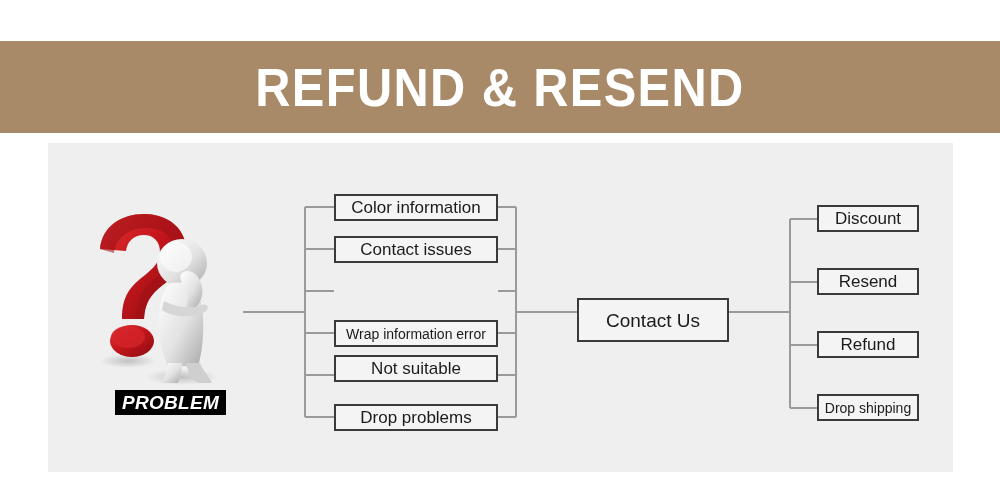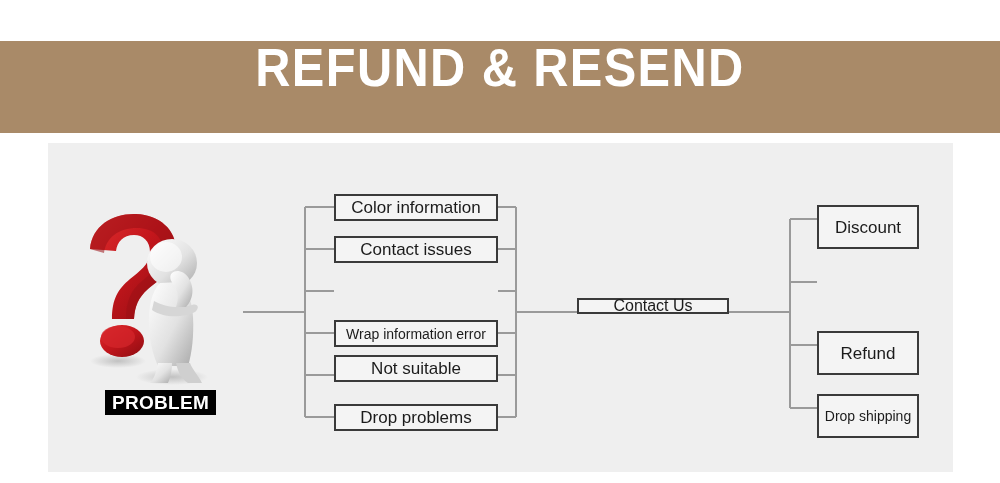--- a/index.html
+++ b/index.html
@@ -17,21 +17,21 @@
 
   
   .banner {
     position: absolute;
     left: 0;
     top: 41px;
     width: 1000px;
     height: 92px;
     background: #a98a68;
     display: flex;
-    align-items: flex-start;
+    align-items: center;
     justify-content: center;
   }
   .banner-title {
     color: #ffffff;
     font-family: "Liberation Sans Narrow", "Liberation Sans", sans-serif;
     font-size: 53px;
     font-weight: bold;
     letter-spacing: 1.5px;
     line-height: 1;
     transform: scaleX(0.92);
@@ -44,24 +44,25 @@
     left: 48px;
     top: 143px;
     width: 905px;
     height: 329px;
     background: #efefef;
   }
 
   
   .problem-cluster {
     position: absolute;
-    left: 20px;
+    left: 30px;
     top: 68px;
     width: 164px;
     height: 200px;
+    font-style: italic;
   }
   .qmark-svg {
     position: absolute;
     left: 0;
     top: 0;
   }
   .problem-label {
     position: absolute;
     left: 37px;
     top: 179px;
@@ -99,22 +100,22 @@
     justify-content: center;
     color: #1b1b1b;
     font-size: 17px;
     line-height: 1;
     white-space: nowrap;
   }
   .node.small {
     font-size: 14px;
   }
   .node.mid   { left: 286px; width: 164px; height: 27px; }
-  .node.hub   { left: 529px; width: 152px; height: 16px; font-size: 16px; }
-  .node.right { left: 769px; width: 102px; height: 44px; }
+  .node.hub   { left: 529px; width: 152px; height: 44px; font-size: 19px; }
+  .node.right { left: 769px; width: 102px; height: 27px; }
 </style>
 </head>
 <body>
 
 <div class="banner">
   <div class="banner-title">REFUND &amp; RESEND</div>
 </div>
 
 <div class="panel">
 
@@ -219,20 +220,23 @@
     <span>Drop problems</span>
   </div>
 
   <div class="node hub" style="top:155px">
     <span>Contact Us</span>
   </div>
 
   <div class="node right" style="top:62px">
     <span>Discount</span>
   </div>
+  <div class="node right" style="top:125px">
+    <span>Resend</span>
+  </div>
   <div class="node right small" style="top:251px">
     <span>Drop shipping</span>
   </div>
   <div class="node right" style="top:188px">
     <span>Refund</span>
   </div>
 
 </div>
 
 </body></html>

